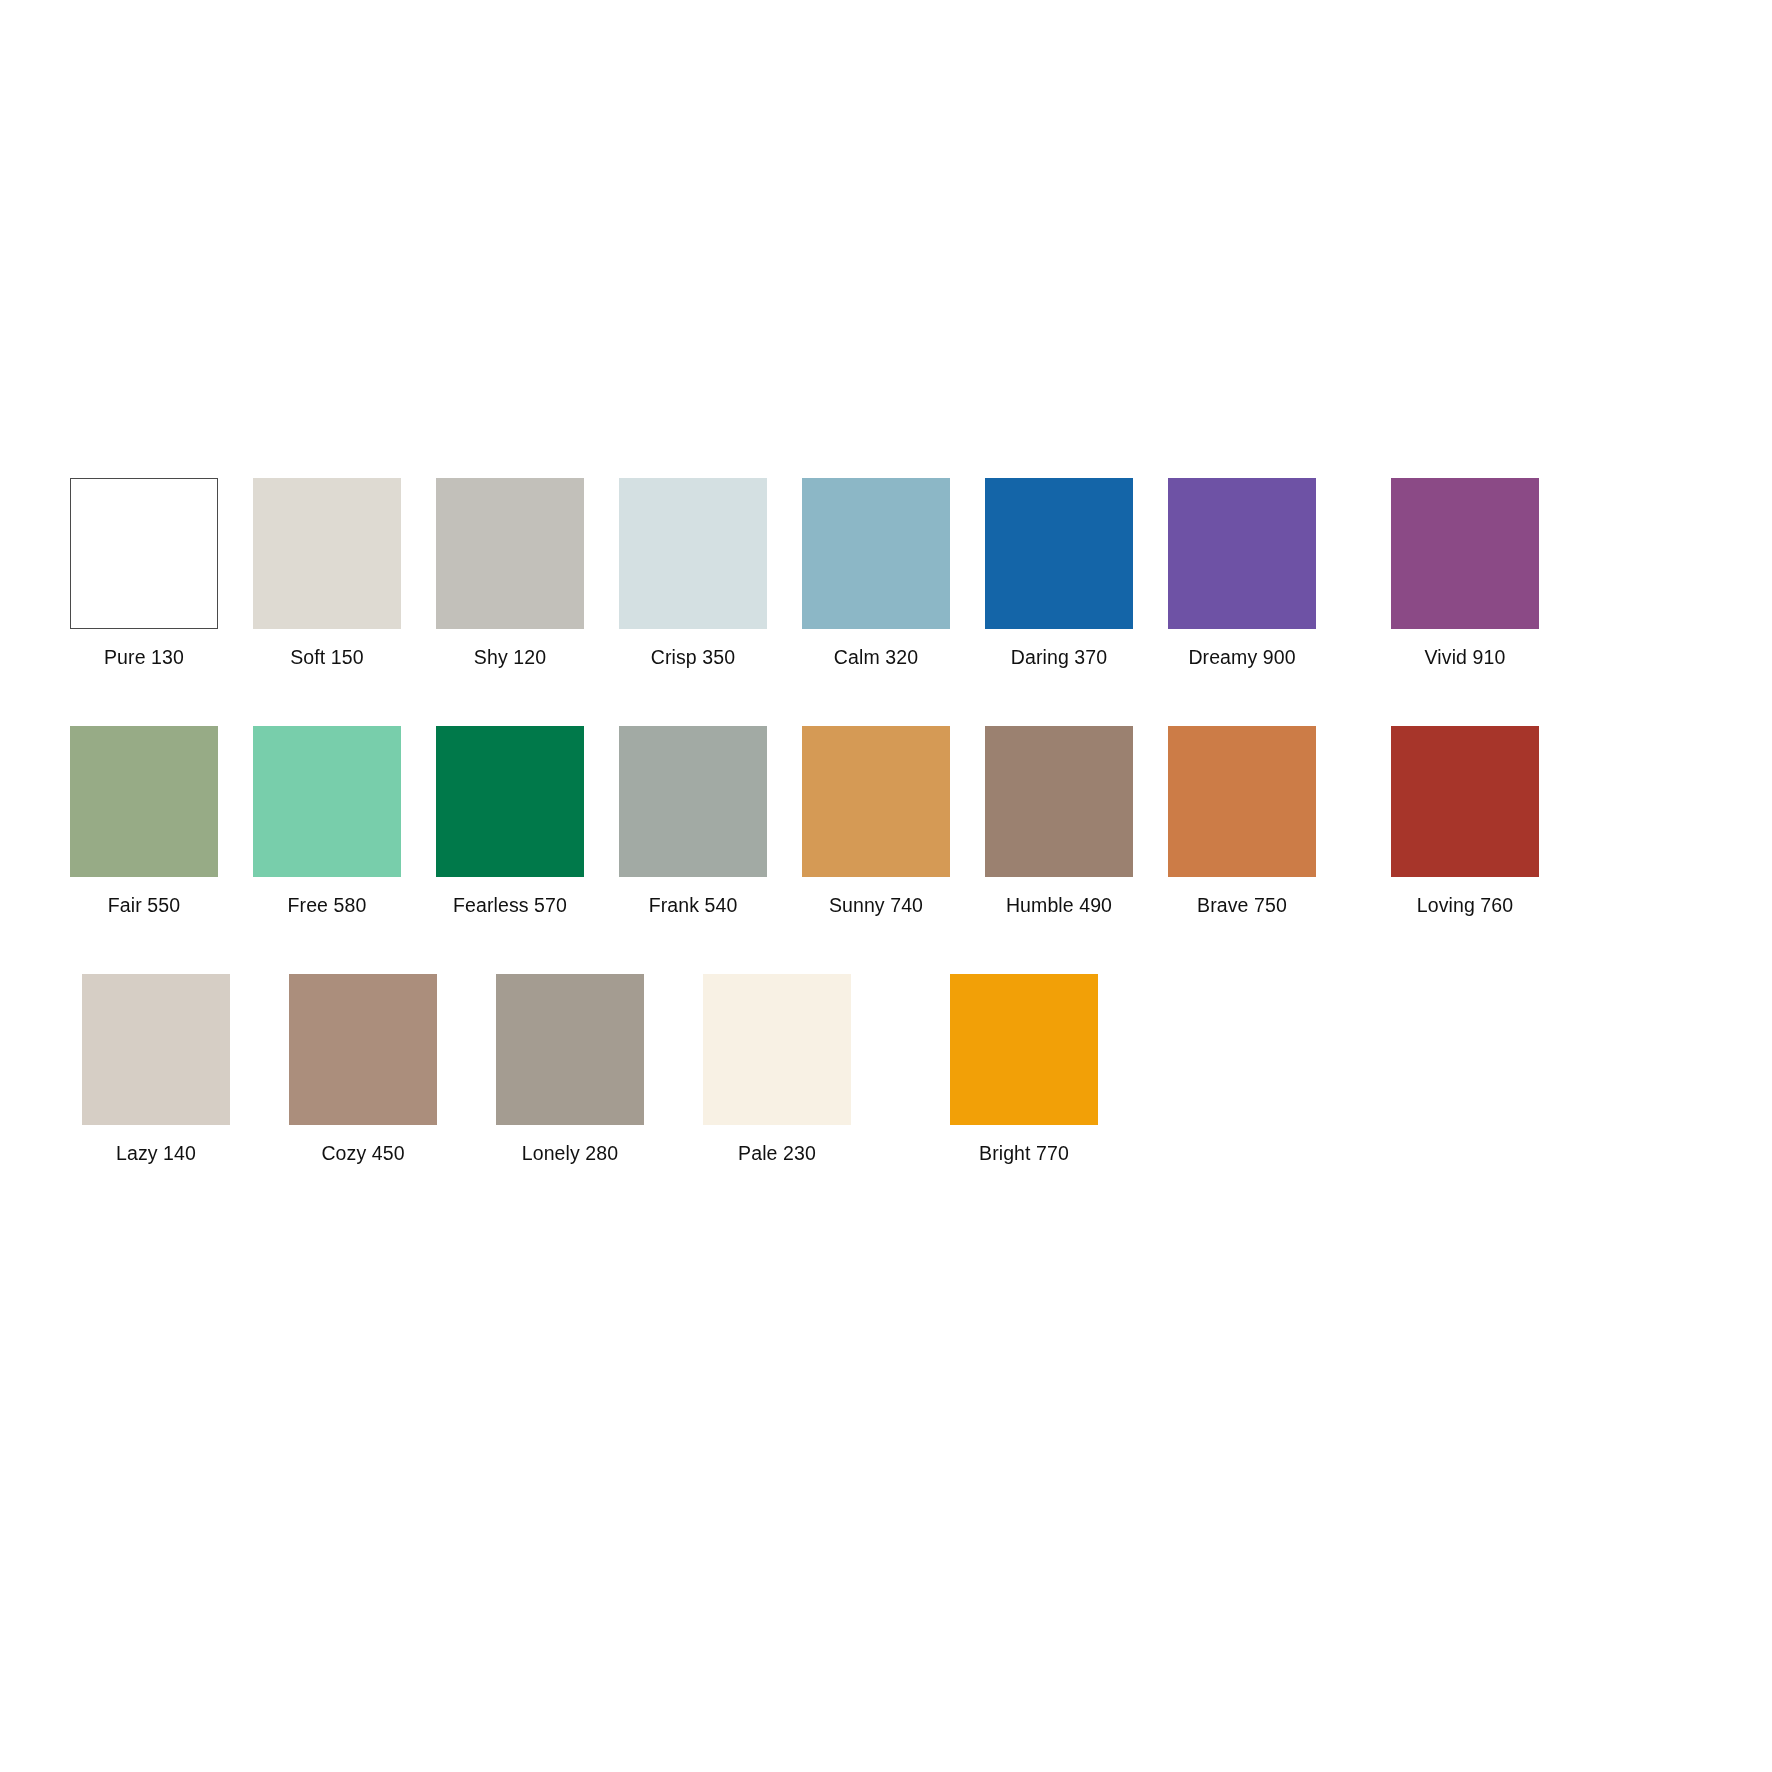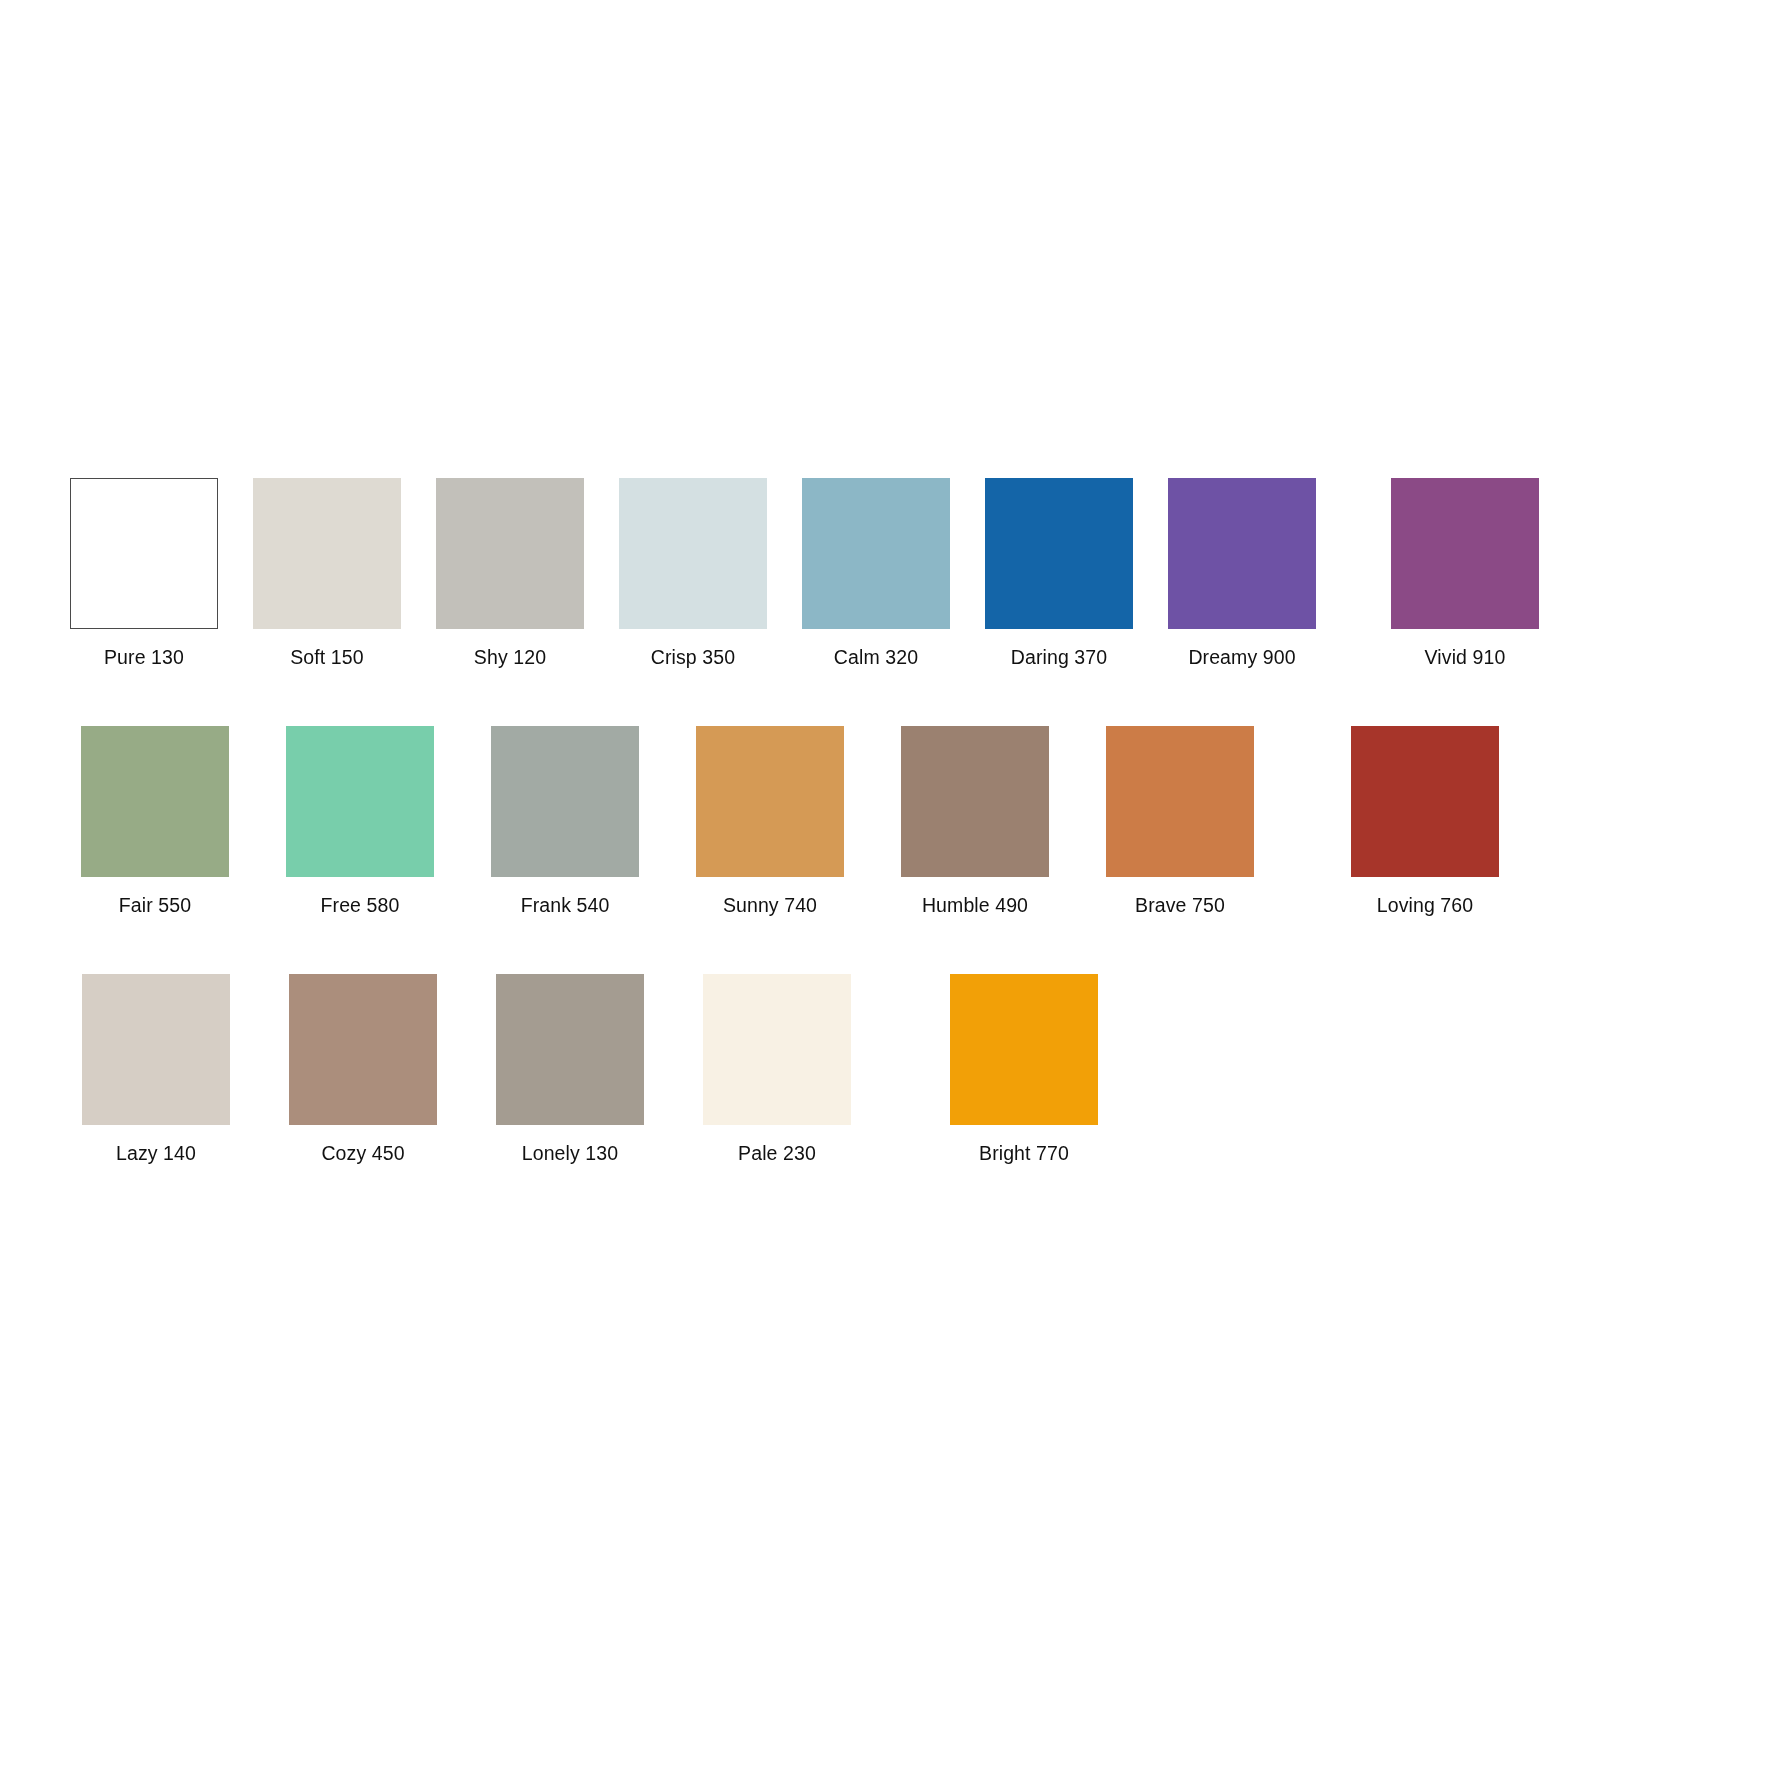--- a/index.html
+++ b/index.html
@@ -104,20 +104,24 @@
     <div class="swatch-row">
       <div class="swatch-cell">
         <div class="swatch-chip" style="background-color: rgb(151, 171, 134);"></div>
         <div class="swatch-label">Fair 550</div>
       </div>
       <div class="swatch-cell">
         <div class="swatch-chip" style="background-color: rgb(120, 206, 171);"></div>
         <div class="swatch-label">Free 580</div>
       </div>
       <div class="swatch-cell">
+        <div class="swatch-chip" style="background-color: rgb(0, 121, 74);"></div>
+        <div class="swatch-label">Fearless 570</div>
+      </div>
+      <div class="swatch-cell">
         <div class="swatch-chip" style="background-color: rgb(162, 170, 164);"></div>
         <div class="swatch-label">Frank 540</div>
       </div>
       <div class="swatch-cell">
         <div class="swatch-chip" style="background-color: rgb(213, 154, 85);"></div>
         <div class="swatch-label">Sunny 740</div>
       </div>
       <div class="swatch-cell">
         <div class="swatch-chip" style="background-color: rgb(155, 129, 112);"></div>
         <div class="swatch-label">Humble 490</div>
@@ -135,21 +139,21 @@
       <div class="swatch-cell">
         <div class="swatch-chip" style="background-color: rgb(214, 206, 197);"></div>
         <div class="swatch-label">Lazy 140</div>
       </div>
       <div class="swatch-cell">
         <div class="swatch-chip" style="background-color: rgb(171, 142, 124);"></div>
         <div class="swatch-label">Cozy 450</div>
       </div>
       <div class="swatch-cell">
         <div class="swatch-chip" style="background-color: rgb(164, 156, 145);"></div>
-        <div class="swatch-label">Lonely 130</div>
+        <div class="swatch-label">Lonely 280</div>
       </div>
       <div class="swatch-cell">
         <div class="swatch-chip" style="background-color: rgb(248, 241, 228);"></div>
         <div class="swatch-label">Pale 230</div>
       </div>
       <div class="swatch-cell">
         <div class="swatch-chip" style="background-color: rgb(242, 160, 7);"></div>
         <div class="swatch-label">Bright 770</div>
       </div>
     </div>

